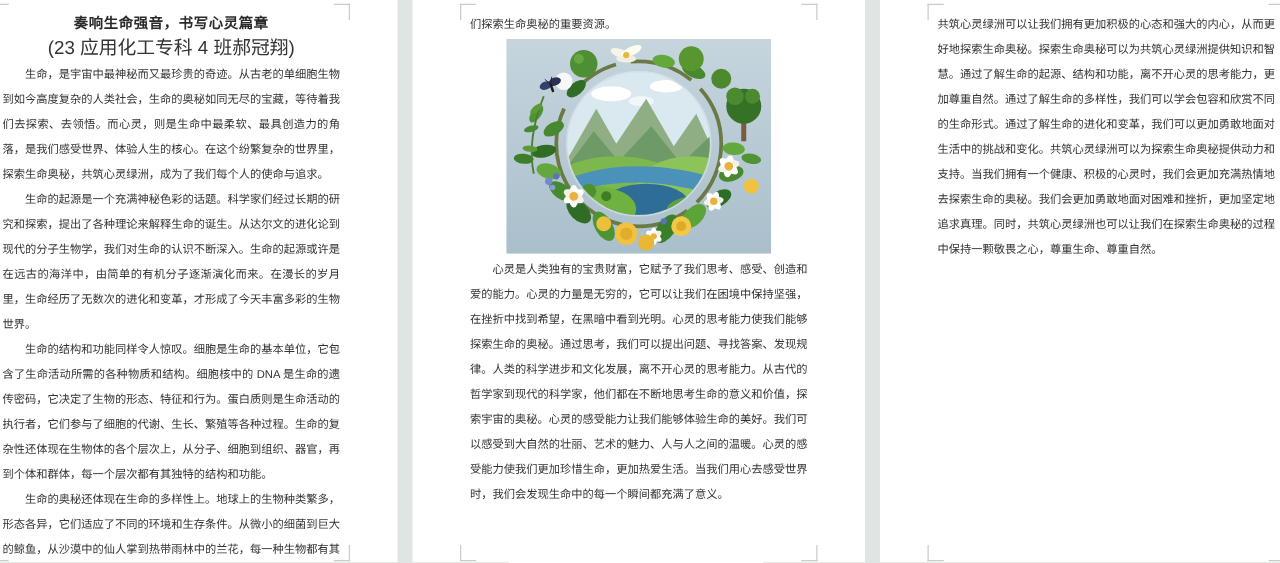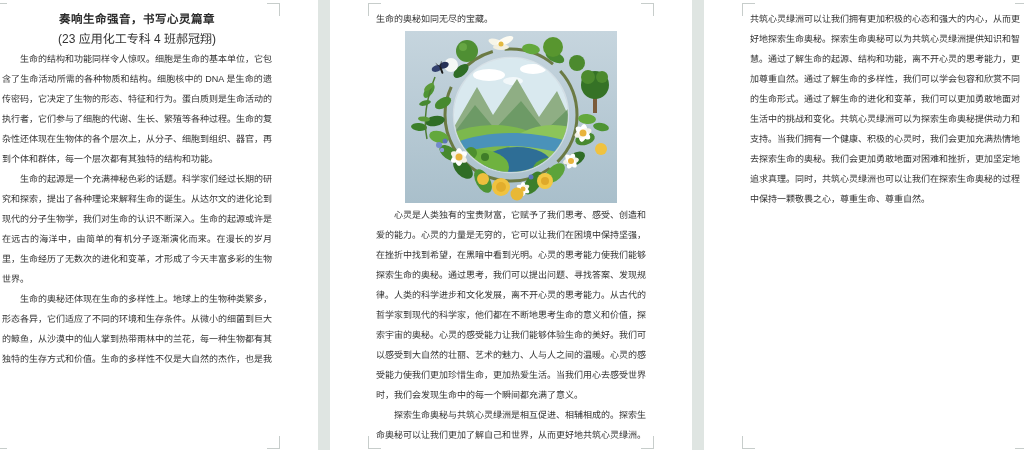--- a/index.html
+++ b/index.html
@@ -16,21 +16,21 @@
   .content{
     position:absolute;left:46px;right:46px;top:9px;
     color:#333333;font-size:9px;line-height:20px;
     text-align:justify;text-justify:inter-ideograph;
   }
   .doc-title{
     margin:0;font-size:11.5px;font-weight:bold;color:#2b2b2b;
     text-align:center;line-height:20px;letter-spacing:.5px;
   }
   .doc-author{
-    margin:0;font-size:12px;font-weight:normal;color:#333333;
+    margin:0;font-size:15px;font-weight:normal;color:#333333;
     text-align:center;line-height:20px;
   }
   .para{margin:0;text-indent:0}
   .indent{text-indent:2em}
   figure.doc-image{margin:2px auto;width:212px;height:172px;padding:0;display:block}
   figure.doc-image svg{display:block}
   
   .cm{position:absolute;width:12px;height:12px;border:0 solid #c7cdcb}
   .cm.tl{left:38px;top:3px;border-left-width:1px;border-top-width:1px}
   .cm.tr{right:38px;top:3px;border-right-width:1px;border-top-width:1px}
@@ -44,34 +44,35 @@
 
   <section class="page page1">
     <div class="cm tl"></div>
     <div class="cm tr"></div>
     <div class="cm bl"></div>
     <div class="cm br"></div>
     <div class="content">
       <h1 class="doc-title">奏响生命强音，书写心灵篇章</h1>
       <h2 class="doc-author">(23 应用化工专科 4 班郝冠翔)</h2>
       <div>
+          <p class="para indent">生命，是宇宙中最神秘而又最珍贵的奇迹。从古老的单细胞生物到如今高度复杂的人类社会，生命的奥秘如同无尽的宝藏，等待着我们去探索、去领悟。而心灵，则是生命中最柔软、最具创造力的角落，是我们感受世界、体验人生的核心。在这个纷繁复杂的世界里，探索生命奥秘，共筑心灵绿洲，成为了我们每个人的使命与追求。</p>
+          <p class="para indent">生命的起源是一个充满神秘色彩的话题。科学家们经过长期的研究和探索，提出了各种理论来解释生命的诞生。从达尔文的进化论到现代的分子生物学，我们对生命的认识不断深入。生命的起源或许是在远古的海洋中，由简单的有机分子逐渐演化而来。在漫长的岁月里，生命经历了无数次的进化和变革，才形成了今天丰富多彩的生物世界。</p>
           <p class="para indent">生命的结构和功能同样令人惊叹。细胞是生命的基本单位，它包含了生命活动所需的各种物质和结构。细胞核中的 DNA 是生命的遗传密码，它决定了生物的形态、特征和行为。蛋白质则是生命活动的执行者，它们参与了细胞的代谢、生长、繁殖等各种过程。生命的复杂性还体现在生物体的各个层次上，从分子、细胞到组织、器官，再到个体和群体，每一个层次都有其独特的结构和功能。</p>
-          <p class="para indent">生命的起源是一个充满神秘色彩的话题。科学家们经过长期的研究和探索，提出了各种理论来解释生命的诞生。从达尔文的进化论到现代的分子生物学，我们对生命的认识不断深入。生命的起源或许是在远古的海洋中，由简单的有机分子逐渐演化而来。在漫长的岁月里，生命经历了无数次的进化和变革，才形成了今天丰富多彩的生物世界。</p>
           <p class="para indent">生命的奥秘还体现在生命的多样性上。地球上的生物种类繁多，形态各异，它们适应了不同的环境和生存条件。从微小的细菌到巨大的鲸鱼，从沙漠中的仙人掌到热带雨林中的兰花，每一种生物都有其独特的生存方式和价值。生命的多样性不仅是大自然的杰作，也是我</p>
         </div>
     </div>
   </section>
 
   <section class="page page2">
     <div class="cm tl"></div>
     <div class="cm tr"></div>
     <div class="cm bl"></div>
     <div class="cm br"></div>
     <div class="content">
-      <p class="para">生命的奥秘如同无尽的宝藏。</p>
+      <p class="para">们探索生命奥秘的重要资源。</p>
 
       <figure class="doc-image">
         <svg width="212" height="172" viewBox="0 0 212 172">
           <defs>
             <linearGradient id="skybg" x1="0" y1="0" x2="0" y2="1">
               <stop offset="0" stop-color="#c6d5de"></stop>
               <stop offset="1" stop-color="#a9bfcb"></stop>
             </linearGradient>
             <clipPath id="circ">
                 <circle cx="106" cy="84" r="57"></circle>
@@ -186,21 +187,20 @@
             <ellipse cx="-4" cy="-2" rx="5" ry="3.2" fill="#32406e"></ellipse>
             <ellipse cx="4" cy="-2.5" rx="5" ry="3.2" fill="#273257"></ellipse>
             <rect x="-1" y="-2" width="2" height="7" rx="1" fill="#1c1c1c"></rect>
             <path d="M0,-2 L-3,-7 M0,-2 L3,-7" stroke="#1c1c1c" stroke-width="0.6" fill="none"></path>
           </g>
         </svg>
       </figure>
 
       <div>
           <p class="para indent">心灵是人类独有的宝贵财富，它赋予了我们思考、感受、创造和爱的能力。心灵的力量是无穷的，它可以让我们在困境中保持坚强，在挫折中找到希望，在黑暗中看到光明。心灵的思考能力使我们能够探索生命的奥秘。通过思考，我们可以提出问题、寻找答案、发现规律。人类的科学进步和文化发展，离不开心灵的思考能力。从古代的哲学家到现代的科学家，他们都在不断地思考生命的意义和价值，探索宇宙的奥秘。心灵的感受能力让我们能够体验生命的美好。我们可以感受到大自然的壮丽、艺术的魅力、人与人之间的温暖。心灵的感受能力使我们更加珍惜生命，更加热爱生活。当我们用心去感受世界时，我们会发现生命中的每一个瞬间都充满了意义。</p>
-          <p class="para indent">探索生命奥秘与共筑心灵绿洲是相互促进、相辅相成的。探索生命奥秘可以让我们更加了解自己和世界，从而更好地共筑心灵绿洲。</p>
         </div>
     </div>
   </section>
 
   <section class="page page3">
     <div class="cm tl"></div>
     <div class="cm tr"></div>
     <div class="cm bl"></div>
     <div class="cm br"></div>
     <div class="content">

